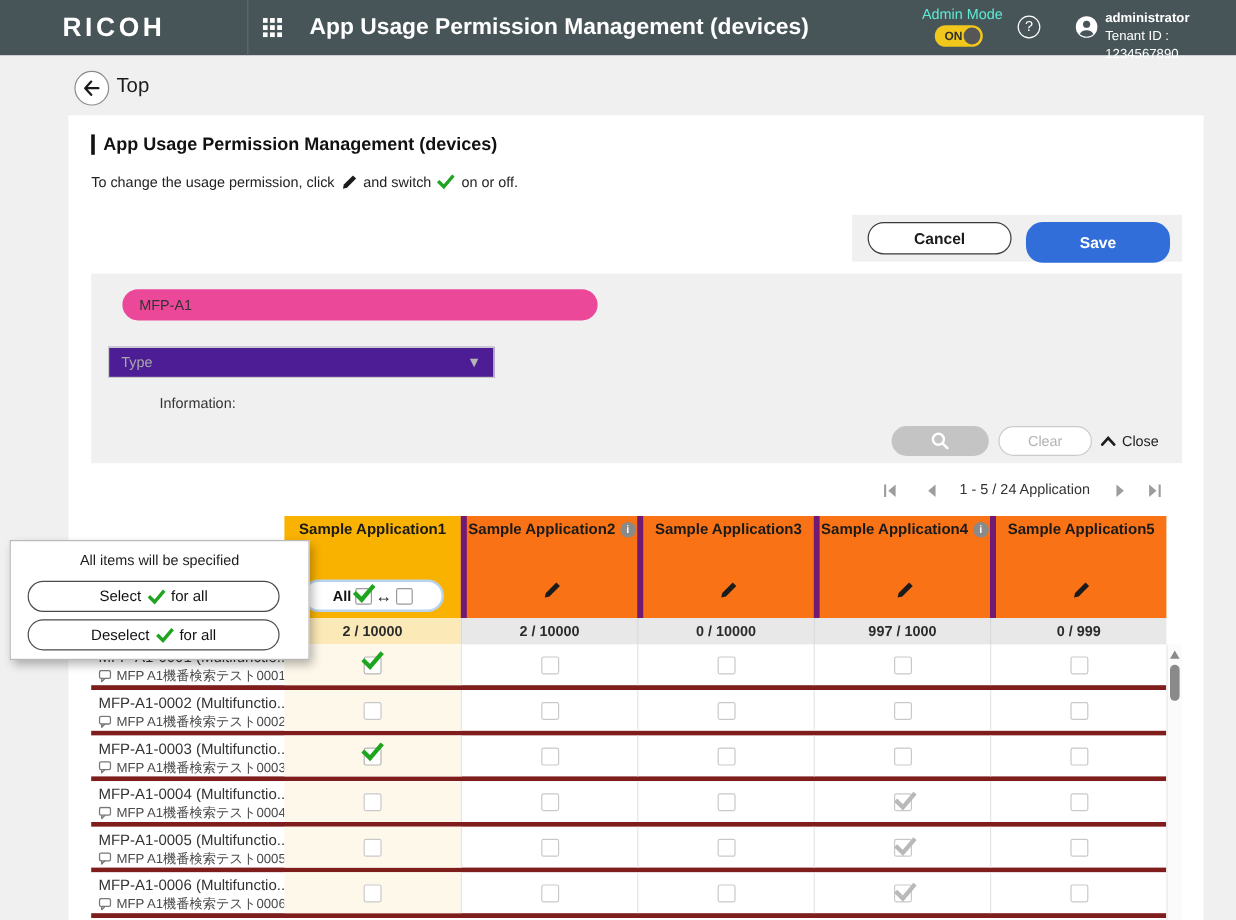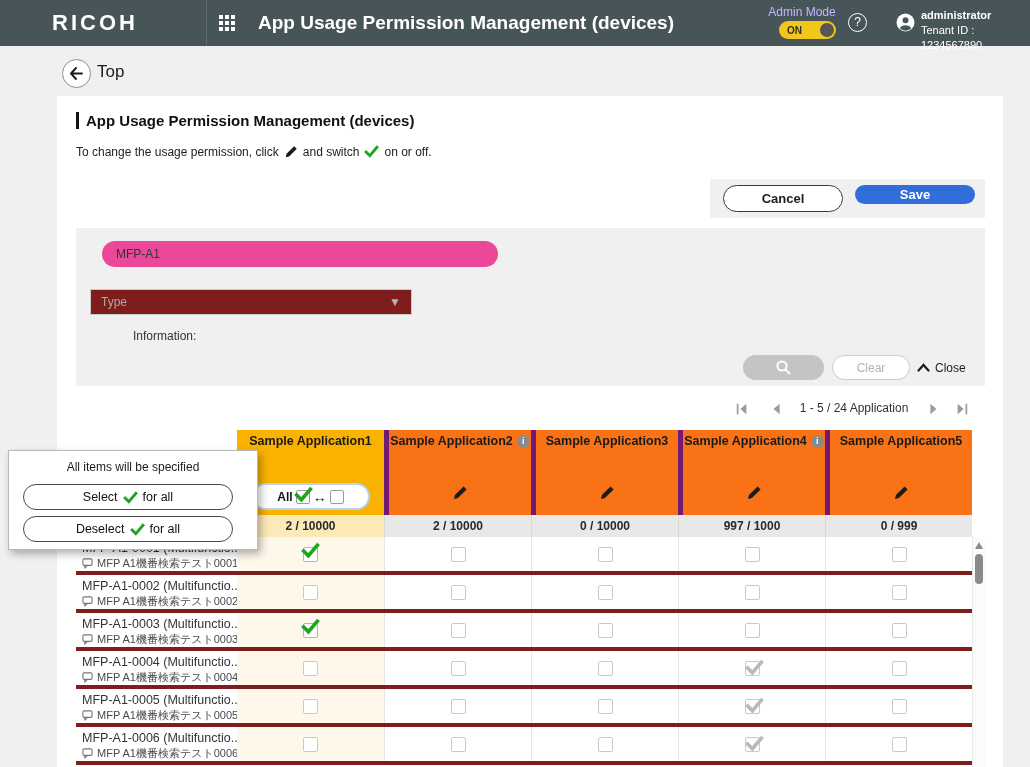--- a/index.html
+++ b/index.html
@@ -5,46 +5,46 @@
   *{margin:0;padding:0;box-sizing:border-box}
   body{font-family:"Liberation Sans",sans-serif;background:#e4e4e4}
   .screen{position:relative;width:1030px;height:767px;background:#f0f0f1;overflow:hidden;font-family:"Liberation Sans",sans-serif}
 
   
   .topbar{position:absolute;left:0;top:0;width:1030px;height:46px;background:#475559}
   .brand{position:absolute;left:52px;top:0;height:46px;display:flex;align-items:center;color:#fff;font-size:22px;font-weight:bold;letter-spacing:3px}
   .tb-div{position:absolute;left:206px;top:0;width:1px;height:46px;background:#5d6a6e}
   .apps-ic{position:absolute;left:219px;top:15px;width:16px;height:16px}
   .tb-title{position:absolute;left:258px;top:0;height:46px;line-height:46px;color:#fff;font-size:19px;font-weight:bold}
-  .admin-label{position:absolute;left:760px;top:5px;width:84px;text-align:center;color:#c4b5fd;font-size:12px}
-  .toggle{position:absolute;left:779px;top:21px;width:57px;height:18px;border-radius:9px;background:#f2c71c;display:flex;align-items:center;cursor:pointer}
+  .admin-label{position:absolute;left:760px;top:5px;width:84px;text-align:center;color:#5eead4;font-size:12px}
+  .toggle{position:absolute;left:779px;top:21px;width:40px;height:18px;border-radius:9px;background:#f2c71c;display:flex;align-items:center;cursor:pointer}
   .toggle .on-txt{font-size:10px;font-weight:bold;color:#2e2e2e;margin-left:8px}
   .toggle .knob{position:absolute;right:2px;top:2px;width:14px;height:14px;border-radius:50%;background:#565656}
   .help-ic{position:absolute;left:848px;top:13px;width:19px;height:19px;border:1.5px solid #fff;border-radius:50%;color:#fff;font-size:12px;text-align:center;line-height:17px}
   .user-ic{position:absolute;left:896px;top:13px;width:19px;height:19px}
   .user-txt{position:absolute;left:921px;top:8px;color:#fff;font-size:11px;line-height:15px}
   .user-txt .uname{font-weight:bold}
 
   
   .back-btn{position:absolute;left:62px;top:59px;width:29px;height:29px;border-radius:50%;background:#fff;border:1px solid #8d8d8d;display:flex;align-items:center;justify-content:center;cursor:pointer}
   .back-label{position:absolute;left:97px;top:62px;font-size:17px;color:#1c1c1c}
 
   
   .card{position:absolute;left:57px;top:96px;width:946px;height:671px;background:#fff}
   .pg-title{position:absolute;left:19px;top:16px;border-left:3px solid #111;padding-left:7px;font-size:15px;font-weight:bold;color:#111}
   .instruction{position:absolute;left:19px;top:48px;font-size:12px;color:#222;display:flex;align-items:center;gap:5px}
 
   .btnstrip{position:absolute;left:653px;top:83px;width:275px;height:39px;background:#f0f0f1}
   .btn-cancel{position:absolute;left:13px;top:6px;width:120px;height:27px;border-radius:14px;background:#fff;border:1.5px solid #3a3a3a;font-size:13px;font-weight:bold;color:#1c1c1c;display:flex;align-items:center;justify-content:center;cursor:pointer}
-  .btn-save{position:absolute;left:145px;top:6px;width:120px;height:19px;border-radius:14px;background:#316ed9;border:none;font-size:13px;font-weight:bold;color:#fff;display:flex;align-items:center;justify-content:center;cursor:pointer}
+  .btn-save{position:absolute;left:145px;top:6px;width:120px;height:34px;border-radius:14px;background:#316ed9;border:none;font-size:13px;font-weight:bold;color:#fff;display:flex;align-items:center;justify-content:center;cursor:pointer}
 
   
   .searchpanel{position:absolute;left:19px;top:132px;width:909px;height:158px;background:#f0f0f1}
   .dev-input{position:absolute;left:26px;top:13px;width:396px;height:26px;border:none;border-radius:13px;background:#ec4899;font-size:12px;color:#333;padding:0 14px;font-family:Liberation Sans, sans-serif}
-  .type-select{position:absolute;left:14px;top:61px;width:322px;height:26px;background:#7f1d1d;border:1px solid #c9c9c9;display:flex;align-items:center;cursor:pointer}
+  .type-select{position:absolute;left:14px;top:61px;width:322px;height:26px;background:#4c1d95;border:1px solid #c9c9c9;display:flex;align-items:center;cursor:pointer}
   .type-select .ph{font-size:12px;color:#a9a9a9;margin-left:10px;flex:1}
   .type-select .tri{color:#b5b5b5;font-size:12px;margin-right:10px}
   .info-label{position:absolute;left:57px;top:101px;font-size:12px;color:#333}
   .btn-search{position:absolute;left:667px;top:127px;width:81px;height:25px;border-radius:13px;background:#c4c4c4;border:none;display:flex;align-items:center;justify-content:center;cursor:pointer}
   .btn-clear{position:absolute;left:756px;top:127px;width:78px;height:25px;border-radius:13px;background:#fff;border:1px solid #cbcbcb;font-size:12px;color:#b3b3b3;display:flex;align-items:center;justify-content:center;cursor:pointer}
   .close-lnk{position:absolute;left:841px;top:127px;height:25px;display:flex;align-items:center;gap:5px;font-size:12px;color:#1c1c1c;cursor:pointer}
 
   
   .pag-ic{position:absolute;cursor:pointer}
   .pag-label{position:absolute;left:737px;top:305px;width:120px;text-align:center;font-size:12px;color:#333}

